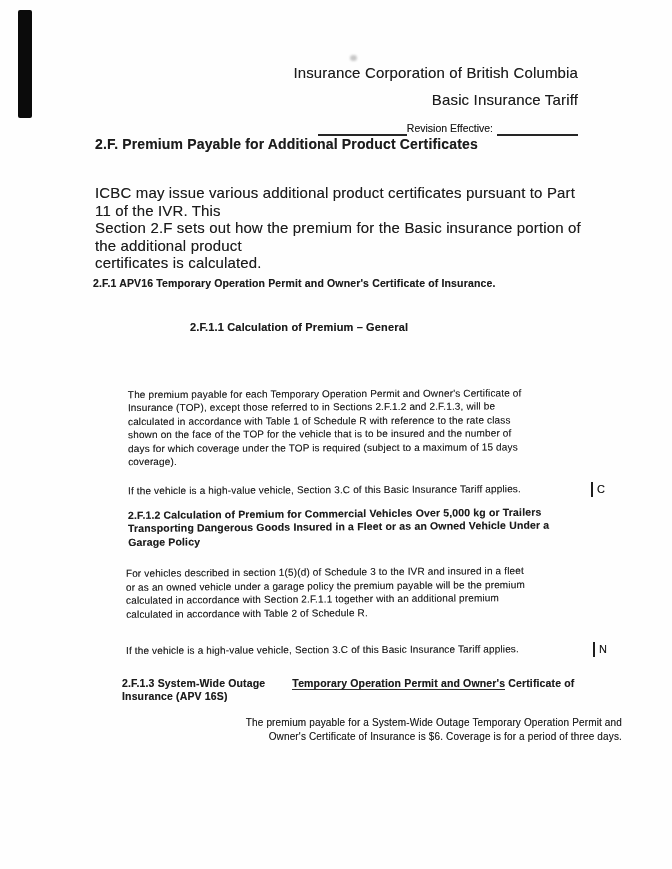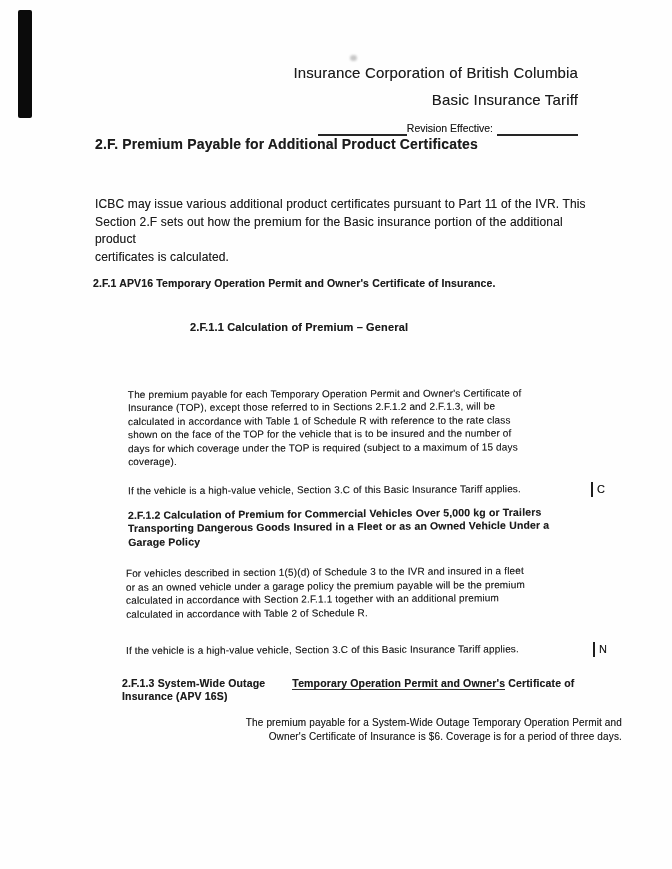--- a/index.html
+++ b/index.html
@@ -42,21 +42,21 @@
   }
   .blank-seg {
     display: inline-block;
     border-bottom: 2px solid #262626;
     height: 11px;
   }
   .blank-left  { width: 89px; }
   .blank-right { width: 81px; margin-left: 4px; }
   .bold { font-weight: bold; }
   .h-2f    { left: 95px;  top: 136px; font-size: 14px; }
-  .p-intro { left: 95px;  top: 196px; width: 500px; font-size: 12px; line-height: 17.6px; }
+  .p-intro { left: 95px;  top: 184px; width: 500px; font-size: 15px; line-height: 17.6px; }
   .h-2f1   { left: 93px;  top: 277px; font-size: 10.5px; width: 520px; }
   .h-2f11  { left: 190px; top: 321px; font-size: 11px; }
   .p-2f11  { left: 128px; top: 387px; width: 520px; font-size: 10px; line-height: 13.4px; transform: rotate(-0.25deg); }
   .note1   { left: 128px; top: 484px; width: 480px; font-size: 10px; transform: rotate(-0.3deg); }
   .h-2f12  { left: 128px; top: 507px; width: 500px; font-size: 10.5px; line-height: 13.4px; transform: rotate(-0.45deg); }
   .p-2f12  { left: 126px; top: 565px; width: 520px; font-size: 10px; line-height: 13.5px; transform: rotate(-0.4deg); }
   .note2   { left: 126px; top: 644px; width: 480px; font-size: 10px; transform: rotate(-0.25deg); }
   .h-2f13  { left: 122px; top: 677px; width: 490px; font-size: 10.5px; line-height: 13.3px; }
   .p-2f13  { left: 122px; top: 716px; width: 500px; font-size: 10px; line-height: 13.6px; text-align: right; }
   .u-seg { border-bottom: 1.4px solid #2d2d2d; margin-left: 24px; }

